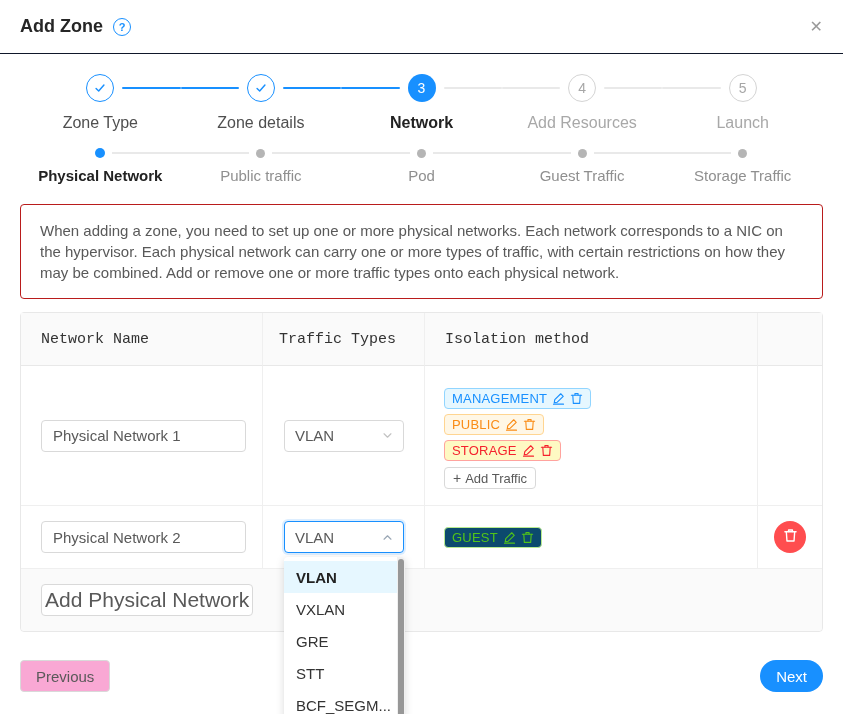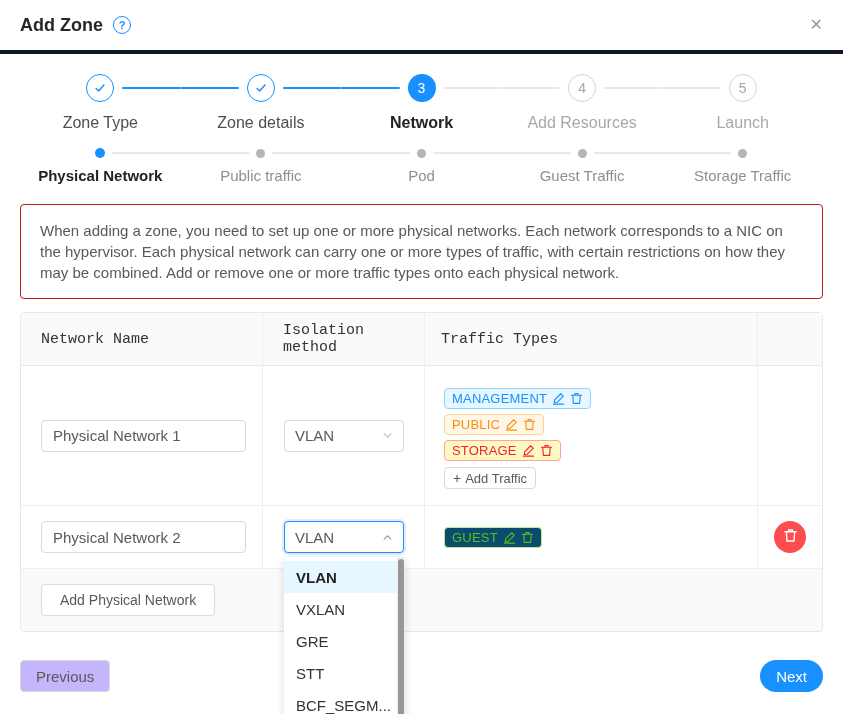--- a/index.html
+++ b/index.html
@@ -5,21 +5,21 @@
   * { box-sizing: border-box; margin: 0; padding: 0; }
   html, body { width: 843px; height: 714px; overflow: hidden; }
   body {
     position: relative;
     background: #ffffff;
     font-family: "Liberation Sans", sans-serif;
     color: #262626;
   }
 
   
-  .dialog-header { height: 54px; display: flex; align-items: center; padding: 0 20px; border-bottom: 4px solid #0f172a; }
+  .dialog-header { height: 54px; display: flex; align-items: center; padding: 0 20px; border-bottom: 1px solid #0f172a; }
   .dialog-title { font-size: 18px; font-weight: 600; color: #262626; }
   .help-icon { margin-left: 10px; width: 18px; height: 18px; border: 1.4px solid #1890ff; border-radius: 50%;
     color: #1890ff; font-size: 11px; font-weight: 700; display: inline-flex; align-items: center; justify-content: center; cursor: pointer; }
   .close-icon { margin-left: auto; color: #9a9a9a; font-size: 16px; cursor: pointer; line-height: 1; }
 
   .content { padding: 0 20px; }
 
   
   .steps { display: grid; grid-template-columns: repeat(5, 1fr); margin-top: 18px; }
   .step-track { display: flex; align-items: center; height: 32px; }
@@ -87,36 +87,36 @@
   .plus-glyph { font-size: 14px; line-height: 1; color: #595959; }
 
   .guest-wrap { padding-left: 19px; }
 
   .action-cell { display: flex; align-items: center; justify-content: center; }
   .delete-btn { width: 32px; height: 32px; border-radius: 50%; background: #ff4d4f; border: none;
     display: flex; align-items: center; justify-content: center; cursor: pointer; }
 
   .table-footer { grid-column: 1 / -1; background: #fafafa; height: 62px; display: flex; align-items: center;
     padding-left: 20px; border-radius: 0 0 4px 4px; }
-  .add-network-btn { height: 32px; padding: 0 18px; background: #fff; border: 1px solid #d9d9d9; border-radius: 4px;
-    font-size: 14px; color: #595959; font-family: "Liberation Sans", sans-serif; cursor: pointer; }
+  .add-network-btn { height: 32px; padding: 0 3px; background: #fff; border: 1px solid #d9d9d9; border-radius: 4px;
+    font-size: 21px; color: #595959; font-family: "Liberation Sans", sans-serif; cursor: pointer; }
 
   
   .select-cell { position: relative; }
   .dropdown { position: absolute; top: 51px; left: 21px; width: 121px; height: 180px; background: #fff;
     border-radius: 4px; box-shadow: 0 2px 8px rgba(0,0,0,0.15); z-index: 50; padding: 4px 0; }
   .dd-item { height: 32px; display: flex; align-items: center; padding: 0 12px; font-size: 15px; color: #333; cursor: pointer; }
   .dd-item.selected { background: #e6f7ff; color: #222; font-weight: 700; }
   .dd-scrollbar { position: absolute; top: 0; right: 0; bottom: 0; width: 8px; background: #f0f0f0;
     border-radius: 0 4px 4px 0; cursor: pointer; }
   .dd-thumb { position: absolute; top: 2px; bottom: 2px; left: 1px; width: 6px; background: #979797; border-radius: 3px; }
 
   
   .wizard-footer { display: flex; justify-content: space-between; align-items: center; margin-top: 28px; }
-  .prev-btn { height: 32px; padding: 0 15px; background: #c4b5fd; border: 1px solid #d9d9d9; border-radius: 4px;
+  .prev-btn { height: 32px; padding: 0 15px; background: #f9a8d4; border: 1px solid #d9d9d9; border-radius: 4px;
     font-size: 15px; color: #595959; font-family: "Liberation Sans", sans-serif; cursor: pointer; }
   .next-btn { height: 32px; padding: 0 16px; background: #1890ff; border: none; border-radius: 16px;
     font-size: 15px; color: #fff; font-family: "Liberation Sans", sans-serif; cursor: pointer; }
 </style>
 </head>
 <body>
 
 <div class="dialog-header">
   <span class="dialog-title">Add Zone</span>
   <span class="help-icon">?</span>
@@ -223,22 +223,22 @@
       </div>
       <div class="sub-label">Storage Traffic</div>
     </div>
   </div>
 
   <div class="info-box">When adding a zone, you need to set up one or more physical networks. Each network corresponds to a NIC on the hypervisor. Each physical network can carry one or more types of traffic, with certain restrictions on how they may be combined. Add or remove one or more traffic types onto each physical network.</div>
 
   <div class="net-table">
 
     <div class="cell th vline">Network Name</div>
+    <div class="cell th vline traffic">Traffic Types</div>
     <div class="cell th vline">Isolation method</div>
-    <div class="cell th vline traffic">Traffic Types</div>
     <div class="cell th"></div>
 
     <div class="cell vline r1 center-v">
       <input class="text-input" value="Physical Network 1" style="">
     </div>
     <div class="cell vline r1 center-v">
       <div class="select">
         <span>VLAN</span>
         <span>
           <svg width="11" height="11" viewBox="0 0 16 16" fill="none">

